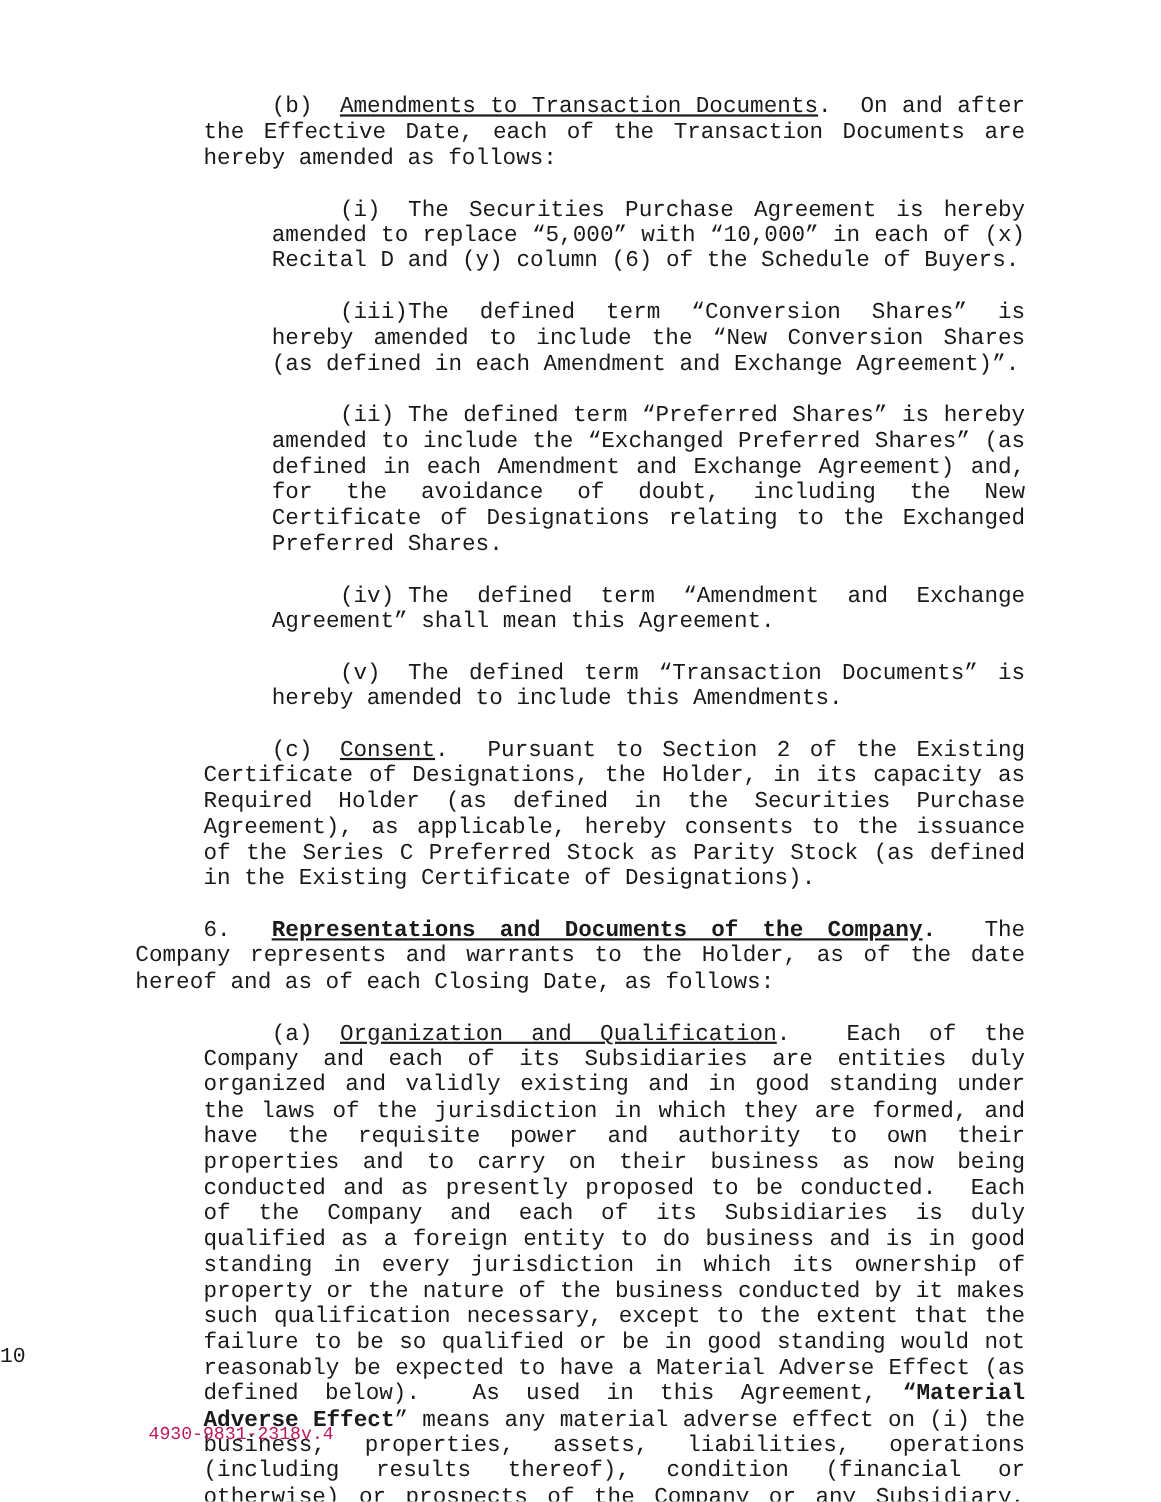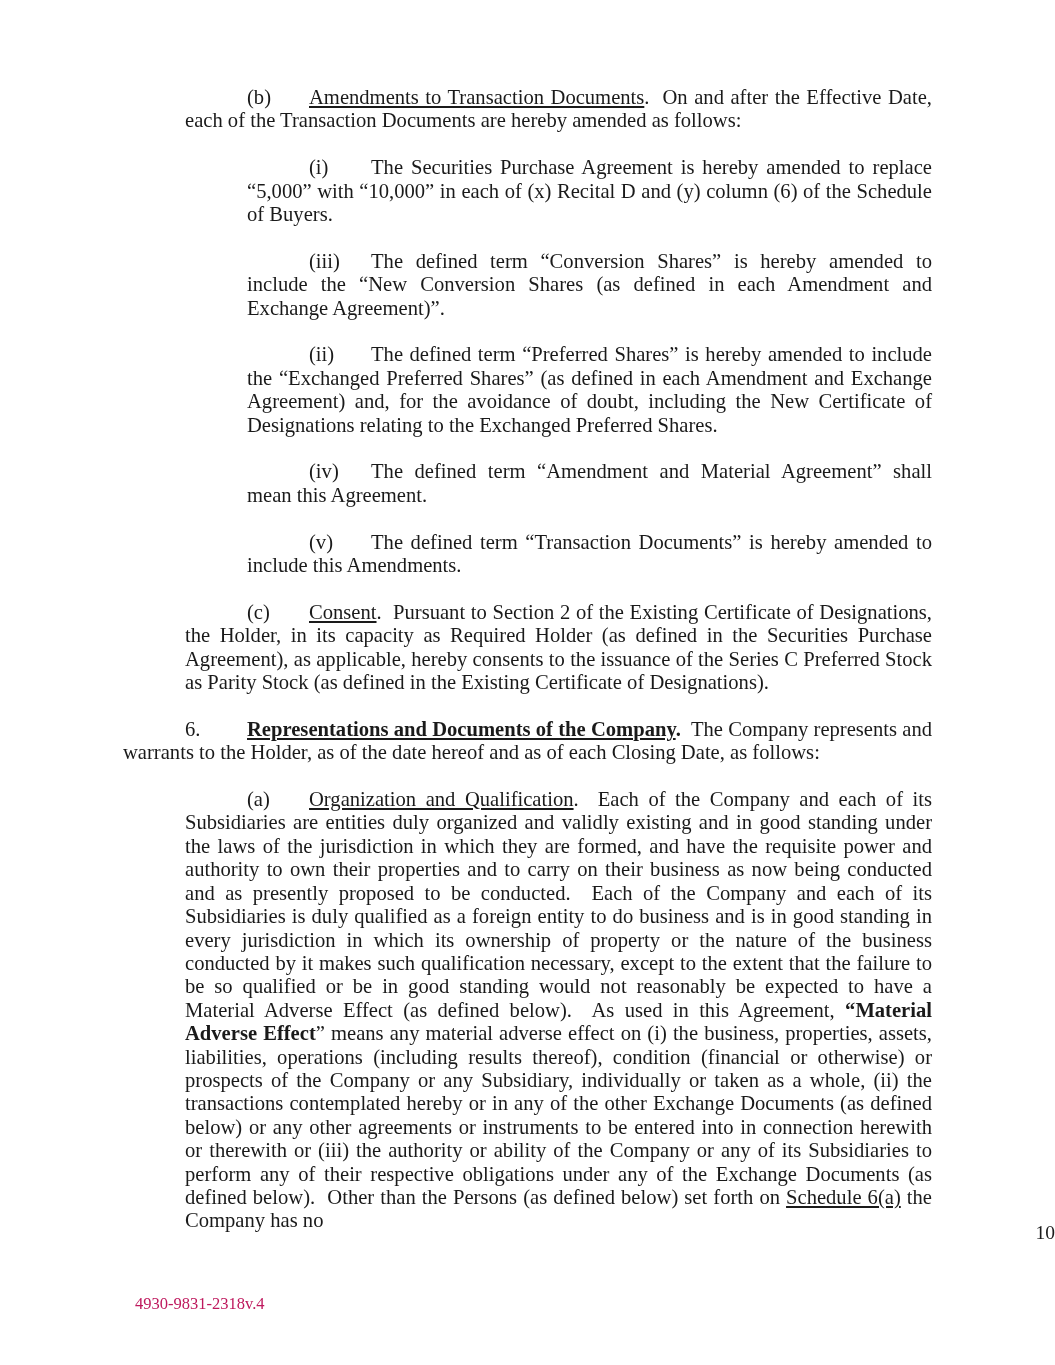--- a/index.html
+++ b/index.html
@@ -1,15 +1,15 @@
 <!DOCTYPE html>
 <html><head>
 <meta charset="utf-8">
 <style>
-  * { margin: 0; padding: 0; box-sizing: border-box; }
+  * { margin: 0; padding: 0; box-sizing: border-box; font-family: Liberation Mono, monospace; }
   html, body {
     background: #ffffff;
   }
   body {
     width: 1055px;
     height: 1365px;
     font-family: "Liberation Serif", "DejaVu Serif", serif;
     color: #000000;
     overflow: hidden;
   }
@@ -37,21 +37,21 @@
     text-indent: 0;
   }
   .u  { text-decoration: underline; }
   .b  { font-weight: bold; }
   .bu { font-weight: bold; text-decoration: underline; }
   .page-number {
     position: absolute;
     left: 0;
     right: 0;
     top: 1222px;
-    text-align: right;
+    text-align: left;
     font-size: 19.5px;
     color: #1a1a1a;
   }
   .doc-footer {
     position: absolute;
     left: 123px;
     top: 1294px;
     font-size: 16.5px;
     color: #be185d;
     margin-left: 12px;
@@ -65,21 +65,21 @@
   <div>
 
     <p class="para lvl1"><span class="lbl">(b)</span><span class="u">Amendments to Transaction Documents</span><span>.&nbsp; On and after the Effective Date, each of the Transaction Documents are hereby amended as follows:</span></p>
 
     <p class="para lvl2"><span class="lbl">(i)</span><span>The Securities Purchase Agreement is hereby amended to replace “5,000” with “10,000” in each of (x) Recital D and (y) column (6) of the Schedule of Buyers.</span></p>
 
     <p class="para lvl2"><span class="lbl">(iii)</span><span>The defined term “Conversion Shares” is hereby amended to include the “New Conversion Shares (as defined in each Amendment and Exchange Agreement)”.</span></p>
 
     <p class="para lvl2"><span class="lbl">(ii)</span><span>The defined term “Preferred Shares” is hereby amended to include the “Exchanged Preferred Shares” (as defined in each Amendment and Exchange Agreement) and, for the avoidance of doubt, including the New Certificate of Designations relating to the Exchanged Preferred Shares.</span></p>
 
-    <p class="para lvl2"><span class="lbl">(iv)</span><span>The defined term “Amendment and Material Agreement” shall mean this Agreement.</span></p>
+    <p class="para lvl2"><span class="lbl">(iv)</span><span>The defined term “Amendment and Exchange Agreement” shall mean this Agreement.</span></p>
 
     <p class="para lvl2"><span class="lbl">(v)</span><span>The defined term “Transaction Documents” is hereby amended to include this Amendments.</span></p>
 
     <p class="para lvl1"><span class="lbl">(c)</span><span class="u">Consent</span><span>.&nbsp; Pursuant to Section 2 of the Existing Certificate of Designations, the Holder, in its capacity as Required Holder (as defined in the Securities Purchase Agreement), as applicable, hereby consents to the issuance of the Series C Preferred Stock as Parity Stock (as defined in the Existing Certificate of Designations).</span></p>
 
     <p class="para lvl0"><span class="lbl">6.</span><span class="bu">Representations and Documents of the Company</span><span class="b">.</span><span>&nbsp; The Company represents and warrants to the Holder, as of the date hereof and as of each Closing Date, as follows:</span></p>
 
     <p class="para lvl1"><span class="lbl">(a)</span><span class="u">Organization and Qualification</span><span>.&nbsp; Each of the Company and each of its Subsidiaries are entities duly organized and validly existing and in good standing under the laws of the jurisdiction in which they are formed, and have the requisite power and authority to own their properties and to carry on their business as now being conducted and as presently proposed to be conducted.&nbsp; Each of the Company and each of its Subsidiaries is duly qualified as a foreign entity to do business and is in good standing in every jurisdiction in which its ownership of property or the nature of the business conducted by it makes such qualification necessary, except to the extent that the failure to be so qualified or be in good standing would not reasonably be expected to have a Material Adverse Effect (as defined below).&nbsp; As used in this Agreement, </span><span class="b">“Material Adverse Effect</span><span>” means any material adverse effect on (i) the business, properties, assets, liabilities, operations (including results thereof), condition (financial or otherwise) or prospects of the Company or any Subsidiary, individually or taken as a whole, (ii) the transactions contemplated hereby or in any of the other Exchange Documents (as defined below) or any other agreements or instruments to be entered into in connection herewith or therewith or (iii) the authority or ability of the Company or any of its Subsidiaries to perform any of their respective obligations under any of the Exchange Documents (as defined below).&nbsp; Other than the Persons (as defined below) set forth on </span><span class="u">Schedule 6(a)</span><span> the Company has no</span></p>
 
   </div>

